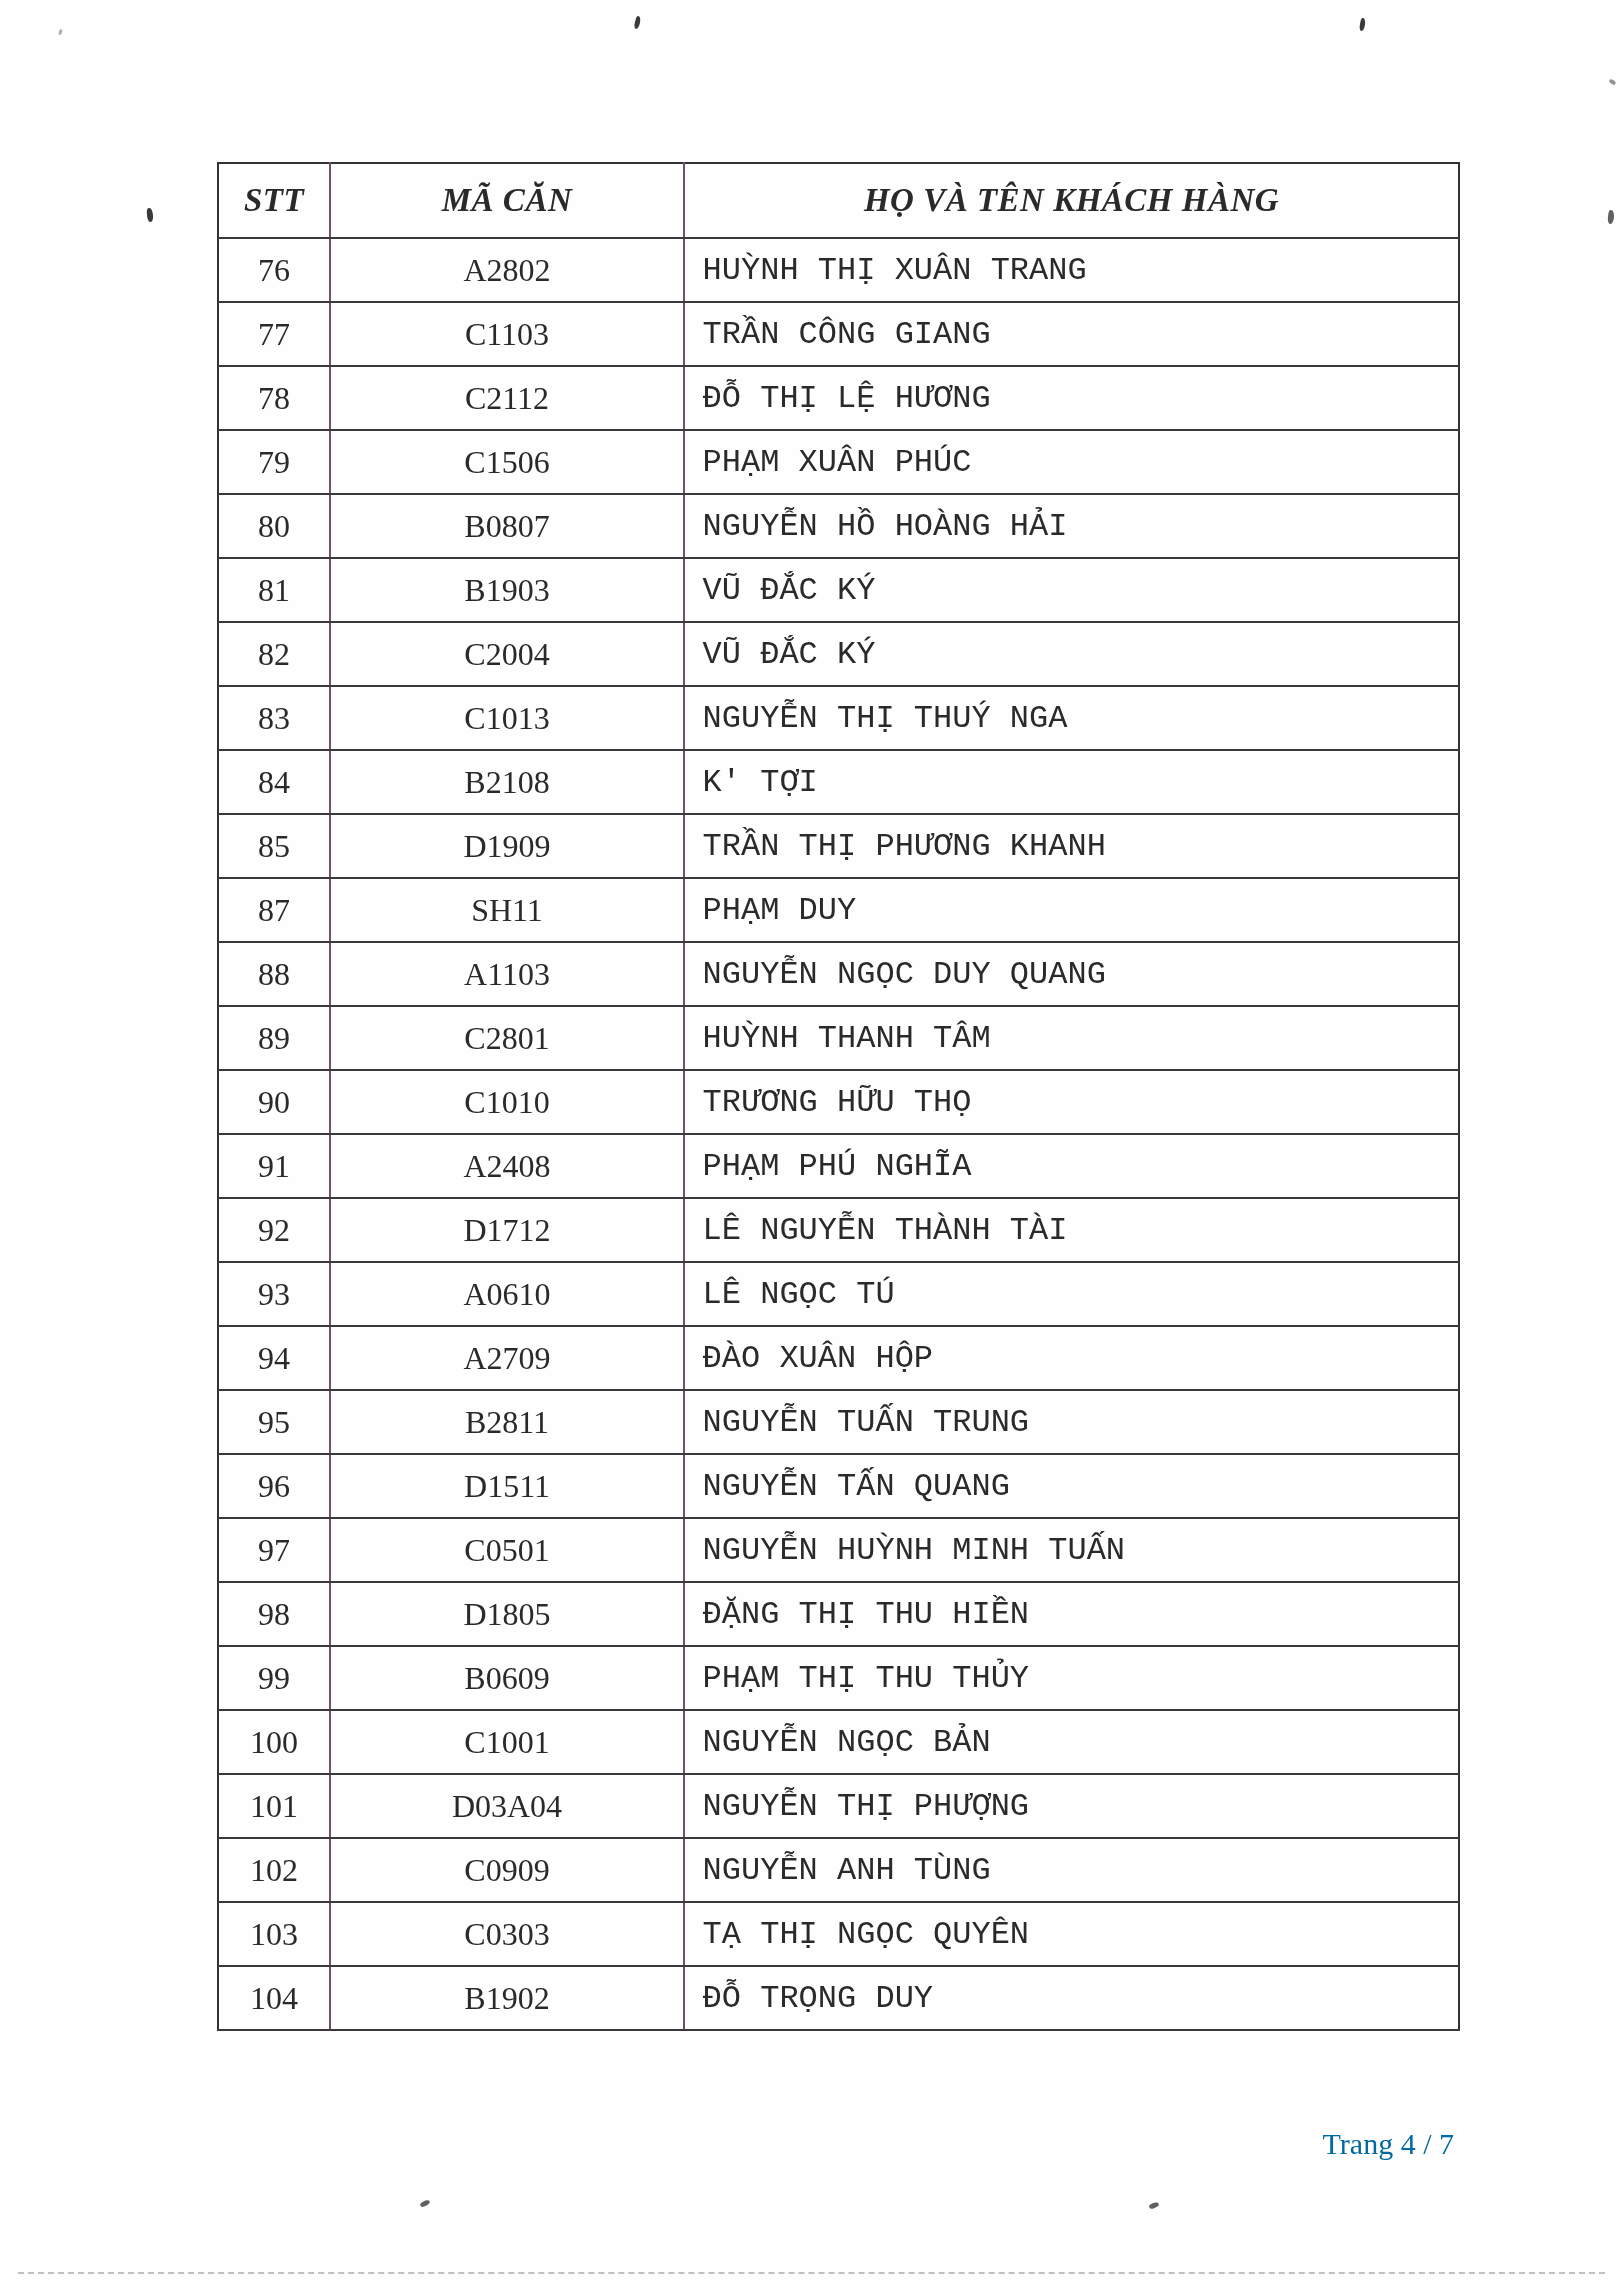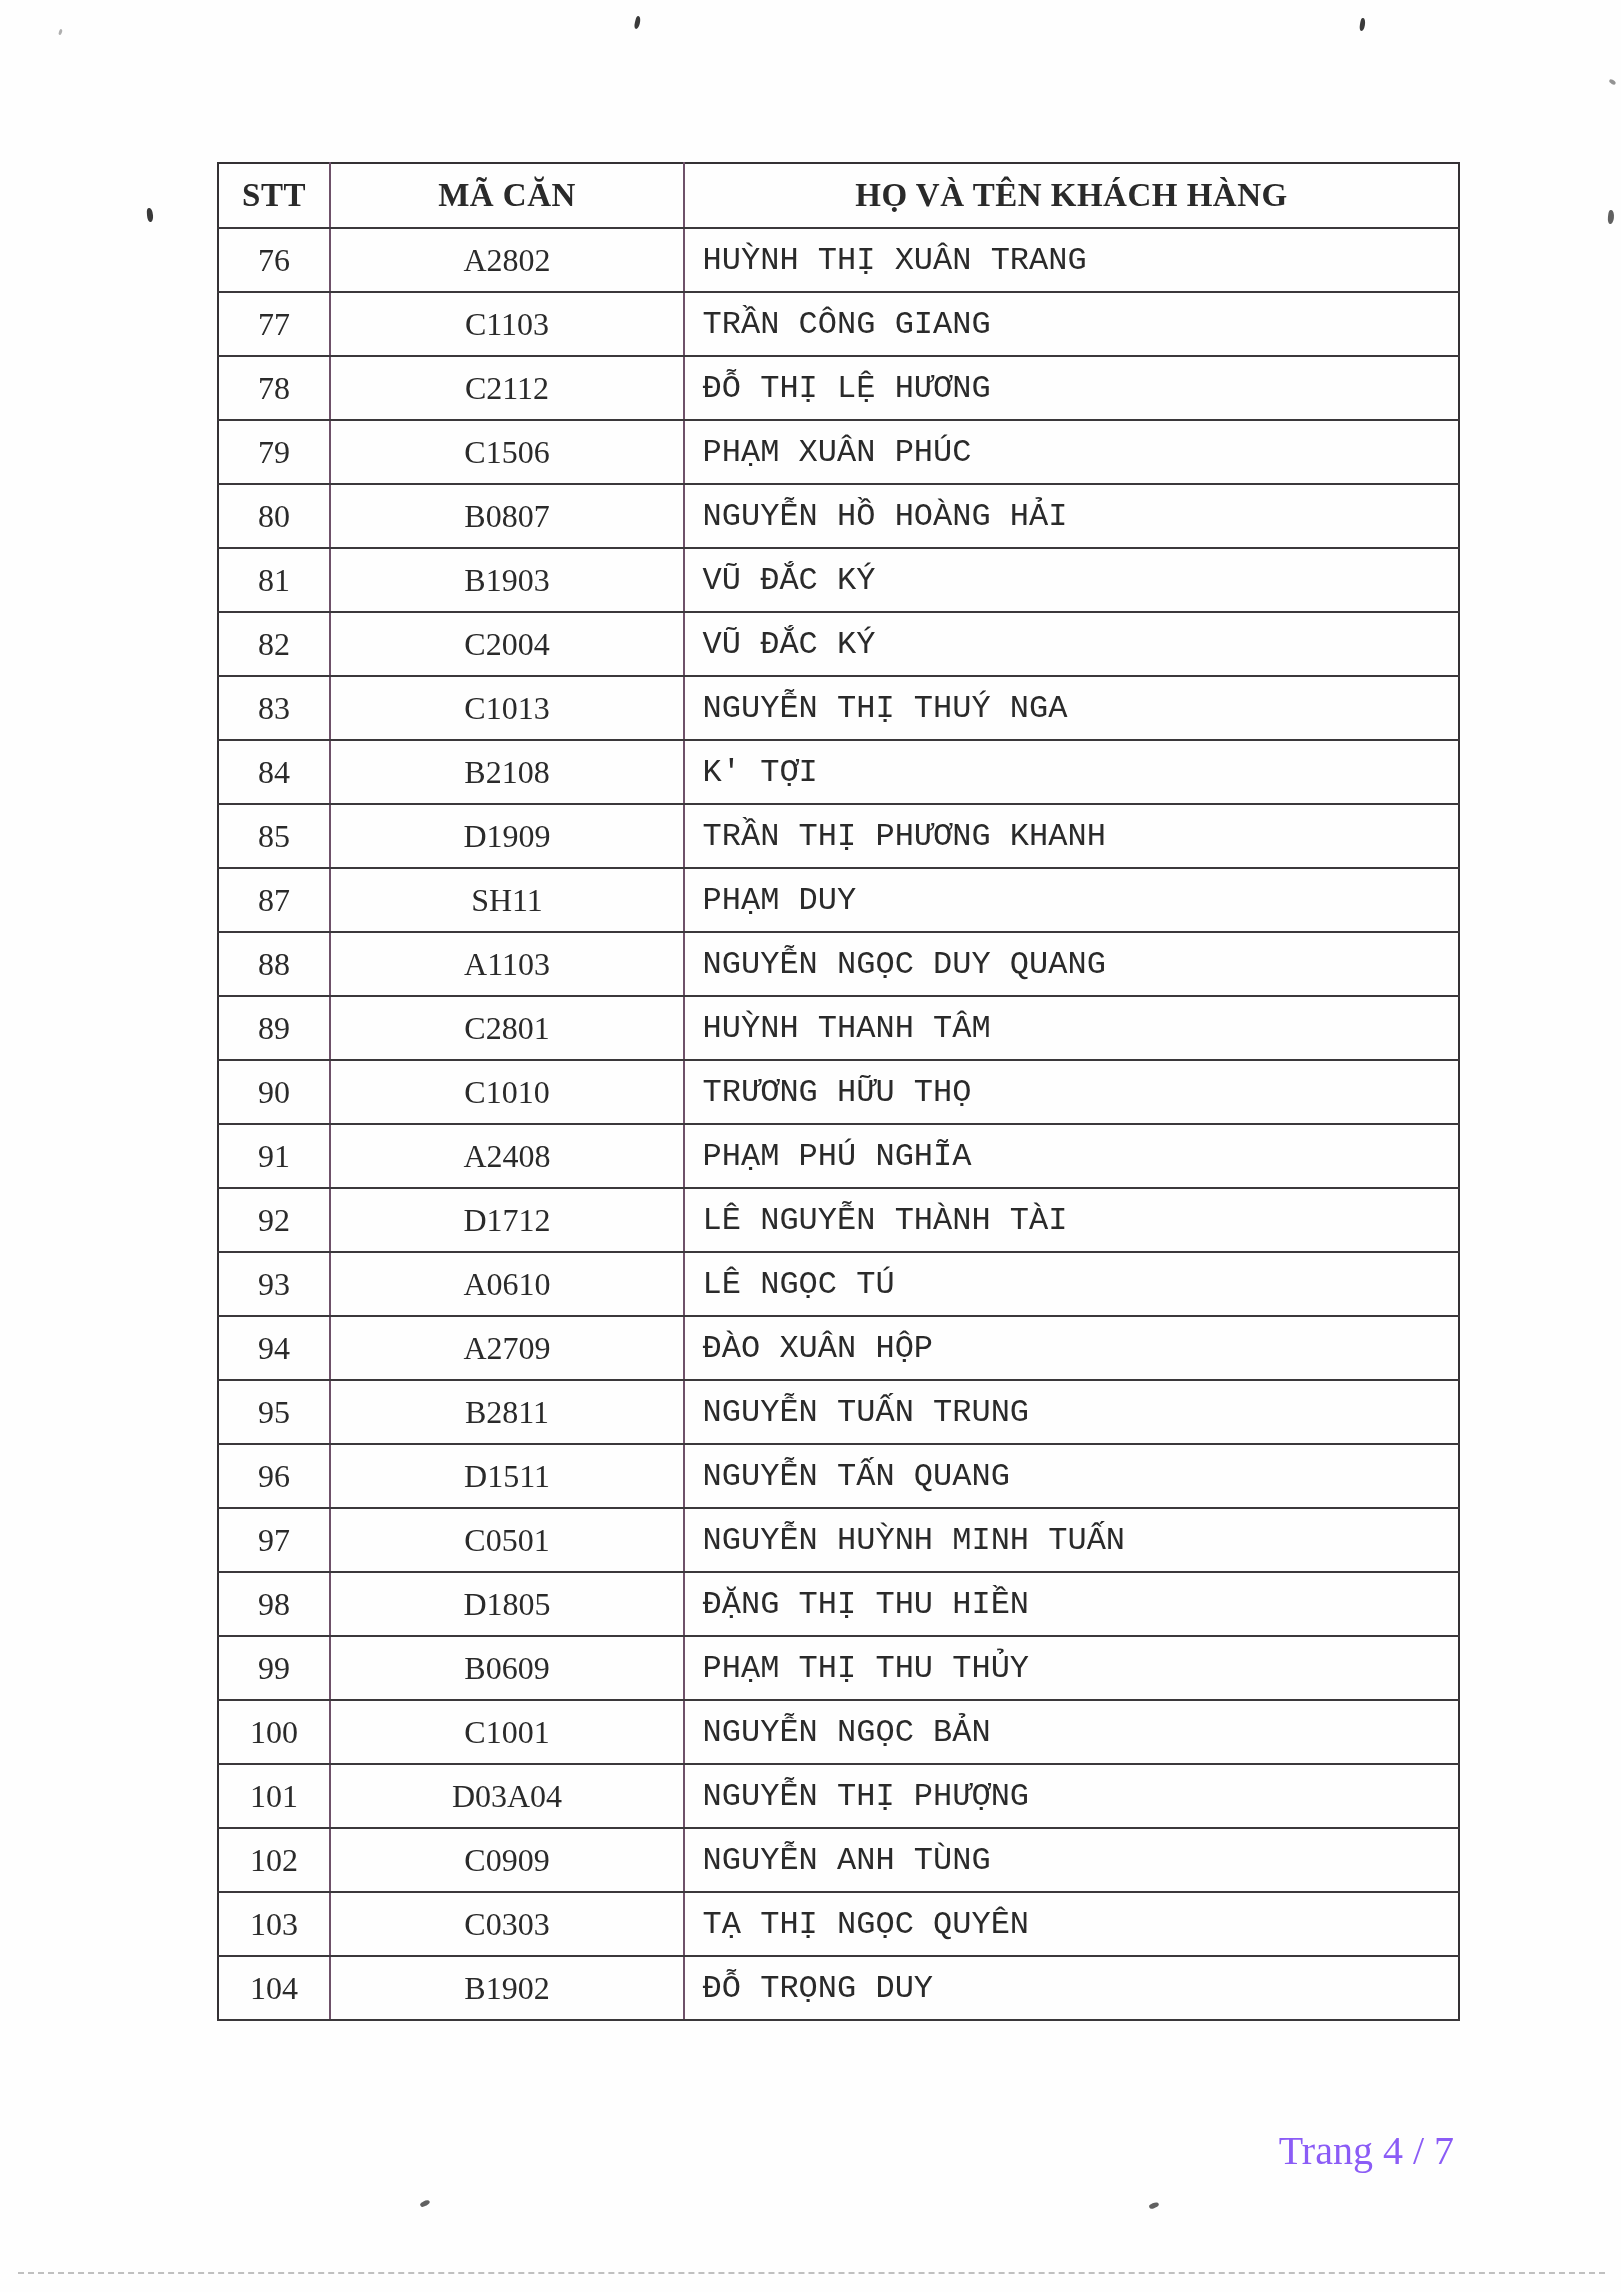--- a/index.html
+++ b/index.html
@@ -32,21 +32,21 @@
     border-bottom: 2.5px solid #3b383b;
     border-right: 2px solid #6e5169;
     padding: 0;
     vertical-align: middle;
     overflow: hidden;
     white-space: nowrap;
   }
   .customer-table th:last-child,
   .customer-table td:last-child { border-right: none; }
 
-  .customer-table thead tr { height: 65px; }
+  .customer-table thead tr { height: 75px; font-style: italic; }
   .customer-table tbody tr { height: 64px; }
 
   .customer-table th {
     font-weight: bold;
     font-size: 33px;
     text-align: center;
     letter-spacing: 0.5px;
   }
   .customer-table td {
     font-size: 32px;
@@ -55,22 +55,22 @@
   .c-code { text-align: center; margin-left: 48px; }
   .c-name { text-align: left; padding-left: 17.6px !important; font-family: Liberation Mono, monospace; }
 
   
   .page-footer {
     position: absolute;
     left: 217px;
     top: 2127px;
     width: 1237px;
     text-align: right;
-    font-size: 40px;
-    color: #8b5cf6;
+    font-size: 30px;
+    color: #0369a1;
   }
 
   
   .bottom-divider {
     position: absolute;
     left: 17.6px;
     right: 15.7px;
     top: 2272px;
     border-top: 2px dashed #9f9f9f;
     opacity: 0.65;

